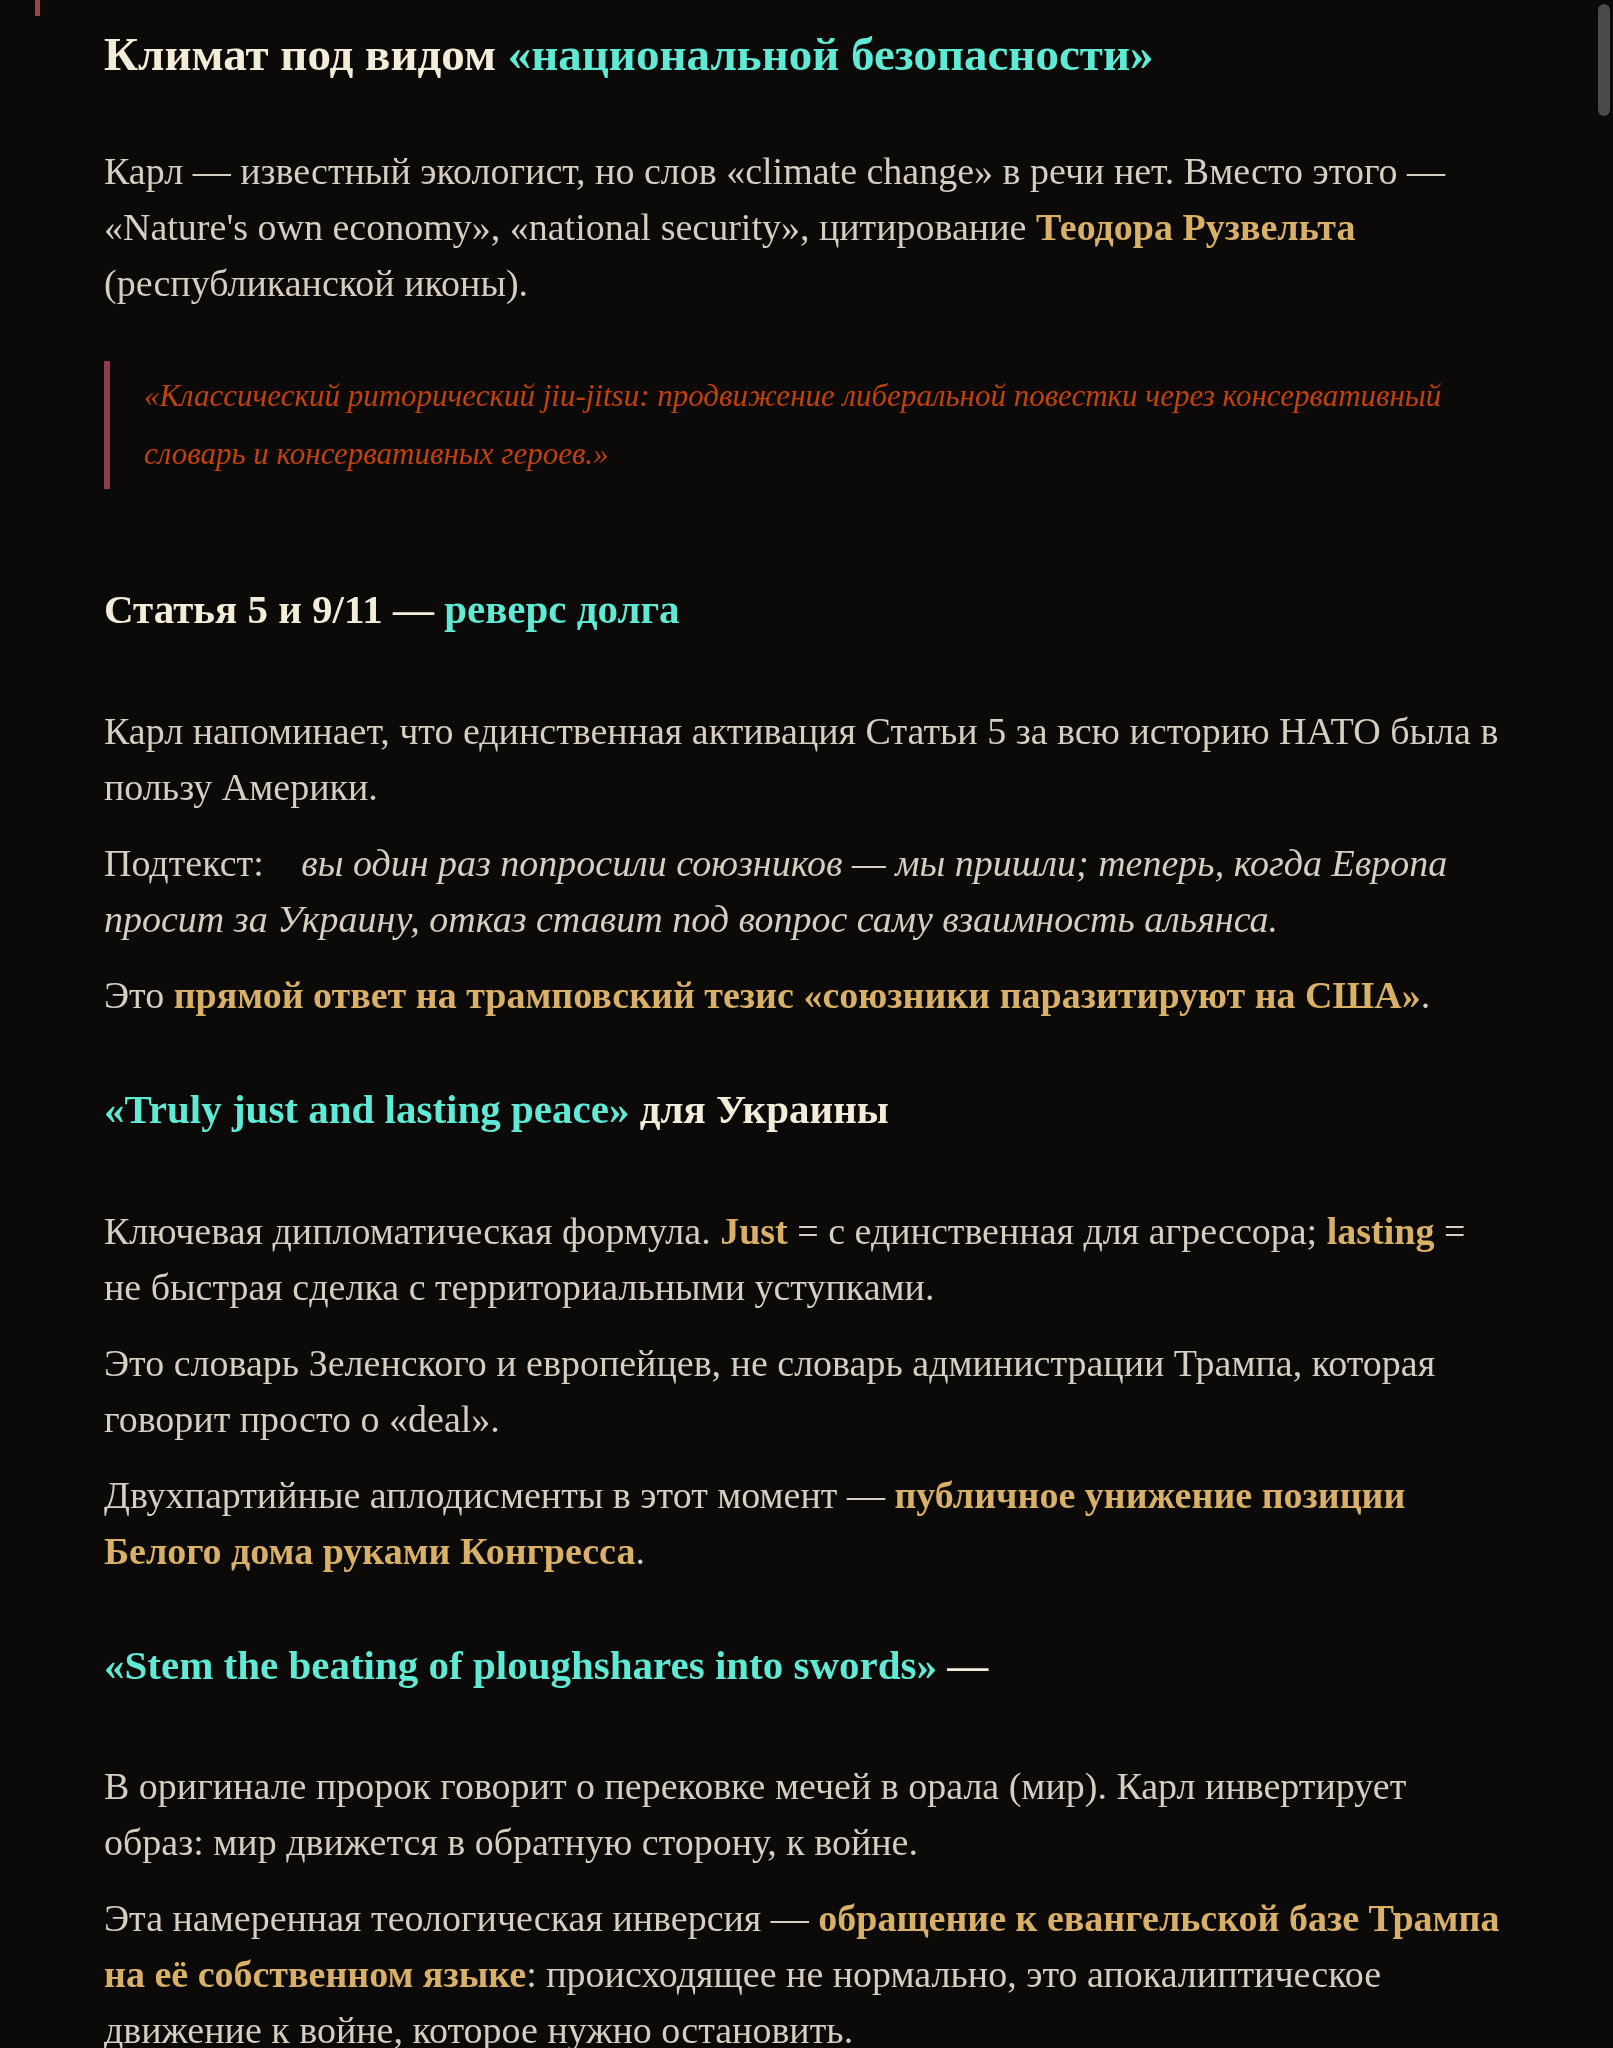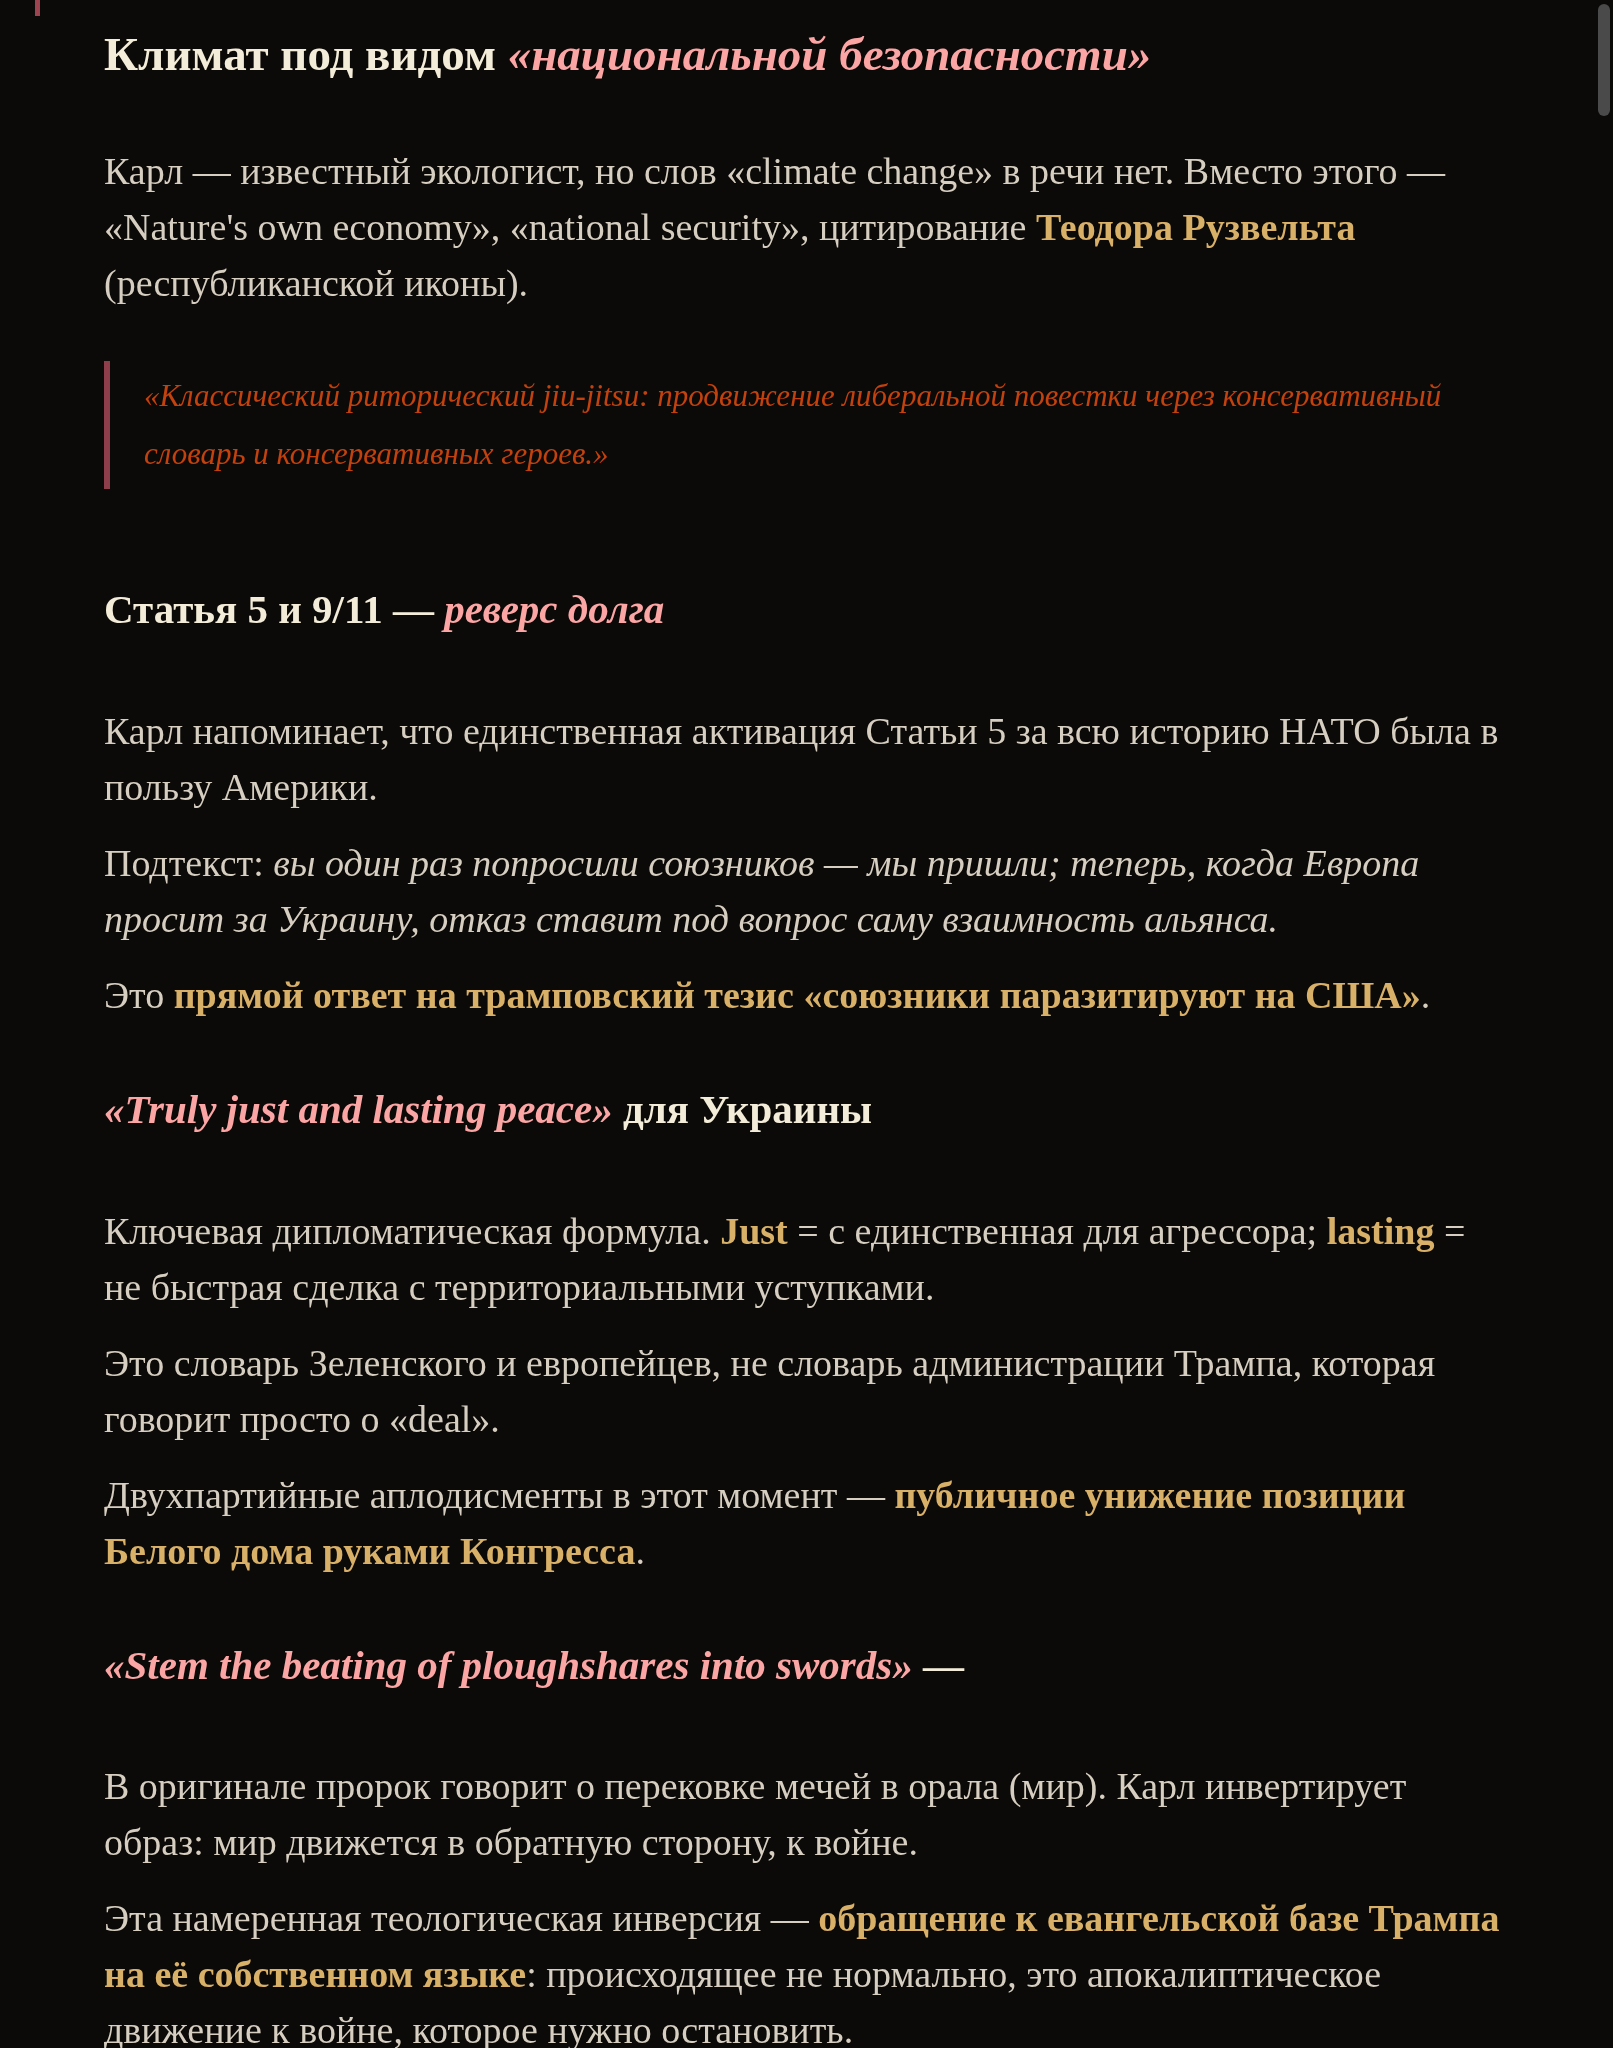--- a/index.html
+++ b/index.html
@@ -23,36 +23,35 @@
     flex-direction: column;
   }
   h1.title {
     margin: 24px 0 58px 0;
     font-size: 47px;
     line-height: 1.3;
     font-weight: bold;
     color: #f3ecd8;
   }
   .accent-red {
-    color: #fca5a5;
-    font-style: italic;
+    color: #5eead4;
   }
   h1 .accent-red { font-weight: bold; }
   p.body-text {
     margin: 0 0 20px 0;
     font-size: 38px;
     line-height: 56px;
     font-weight: normal;
     color: #d5cec1;
   }
   .gold-bold {
     color: #d9b067;
     font-weight: bold;
   }
-  .inline-italic { font-style: italic; }
+  .inline-italic { font-style: italic; margin-left: 28px; }
   blockquote.quote {
     margin: 30px 0 54px 0;
     padding: 6px 40px 6px 34px;
     border-left: 6px solid #8e3d4b;
     font-size: 31px;
     line-height: 58px;
     font-style: italic;
     color: #c2410c;
   }
   h2.section-heading {

